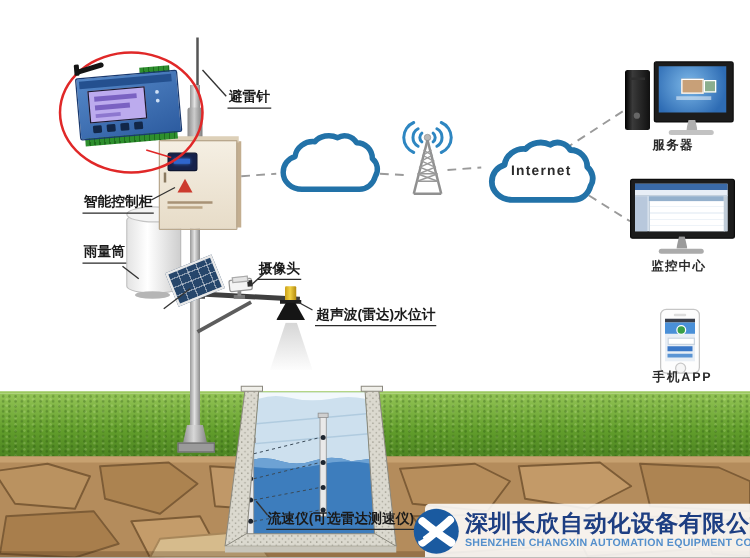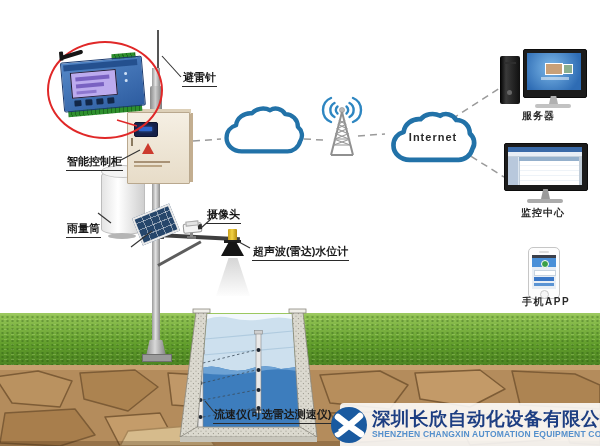--- a/index.html
+++ b/index.html
@@ -277,21 +277,21 @@
       <div class="abs" style="left:2px;top:15px;width:20px;height:4px;background:#ffffff;border:1px solid #c8d4e0;"></div>
       <div class="abs" style="left:2px;top:22px;width:20px;height:4px;background:#3a78c8;"></div>
       <div class="abs" style="left:2px;top:28px;width:20px;height:3px;background:#5a94d4;"></div>
     </div>
     <div class="abs" style="left:11px;top:42px;width:7px;height:7px;background:#f6f6f6;border:1px solid #c8c8c8;border-radius:50%;"></div>
   </div>
   <div class="eplbl" style="left:522px;top:295px;letter-spacing:1.5px;">手机APP</div>
 
   <div class="lbl" style="left:182px;top:70px;">避雷针</div>
   <div class="lbl" style="left:66px;top:154px;">智能控制柜</div>
-  <div class="lbl" style="left:66px;top:221px;">雨量筒</div>
+  <div class="lbl" style="left:66px;top:194px;">雨量筒</div>
   <div class="lbl" style="left:206px;top:207px;">摄像头</div>
   <div class="lbl" style="left:213px;top:407px;z-index:8;">流速仪(可选雷达测速仪)</div>
   <div class="lbl" style="left:252px;top:244px;">超声波(雷达)水位计</div>
 
   <div class="abs" style="left:340px;top:403px;width:260px;height:43px;background:rgba(255,255,255,0.88);border-radius:4px 0 0 0;z-index:10;"></div>
   <svg class="abs" style="left:330px;top:406px;z-index:11;" width="38" height="38" viewBox="0 0 38 38">
     <circle cx="19" cy="19" r="18" fill="#1a5aa0"></circle>
     <path d="M8,11 C14,16 25,24 31,28" stroke="#ffffff" stroke-width="6.5" fill="none" stroke-linecap="round"></path>
     <path d="M30,10 C24,16 13,24 8,28" stroke="#ffffff" stroke-width="6.5" fill="none" stroke-linecap="round"></path>
     <path d="M6,15 A14,14 0 0 0 7,26" stroke="#1a5aa0" stroke-width="4" fill="none"></path>

